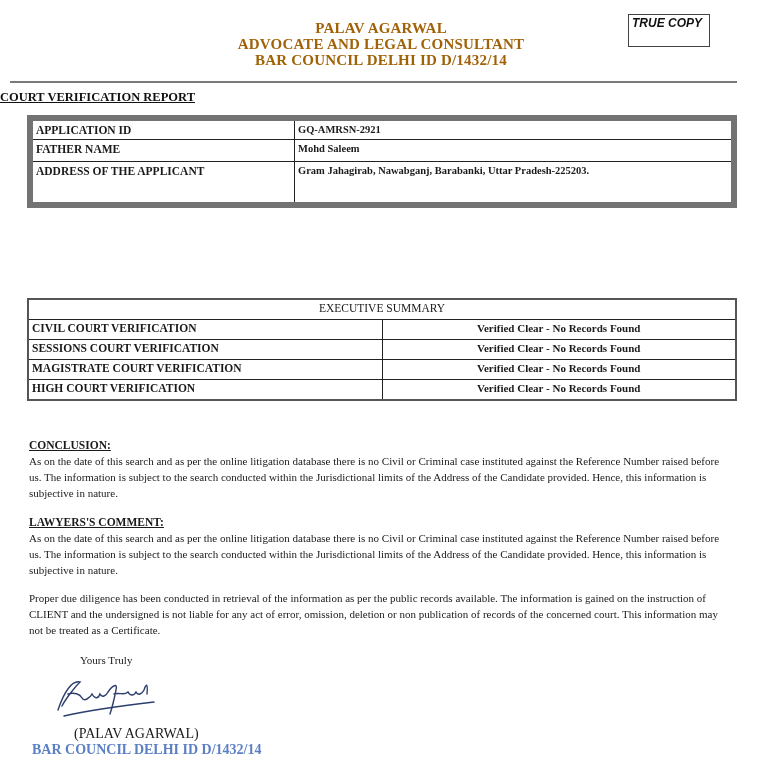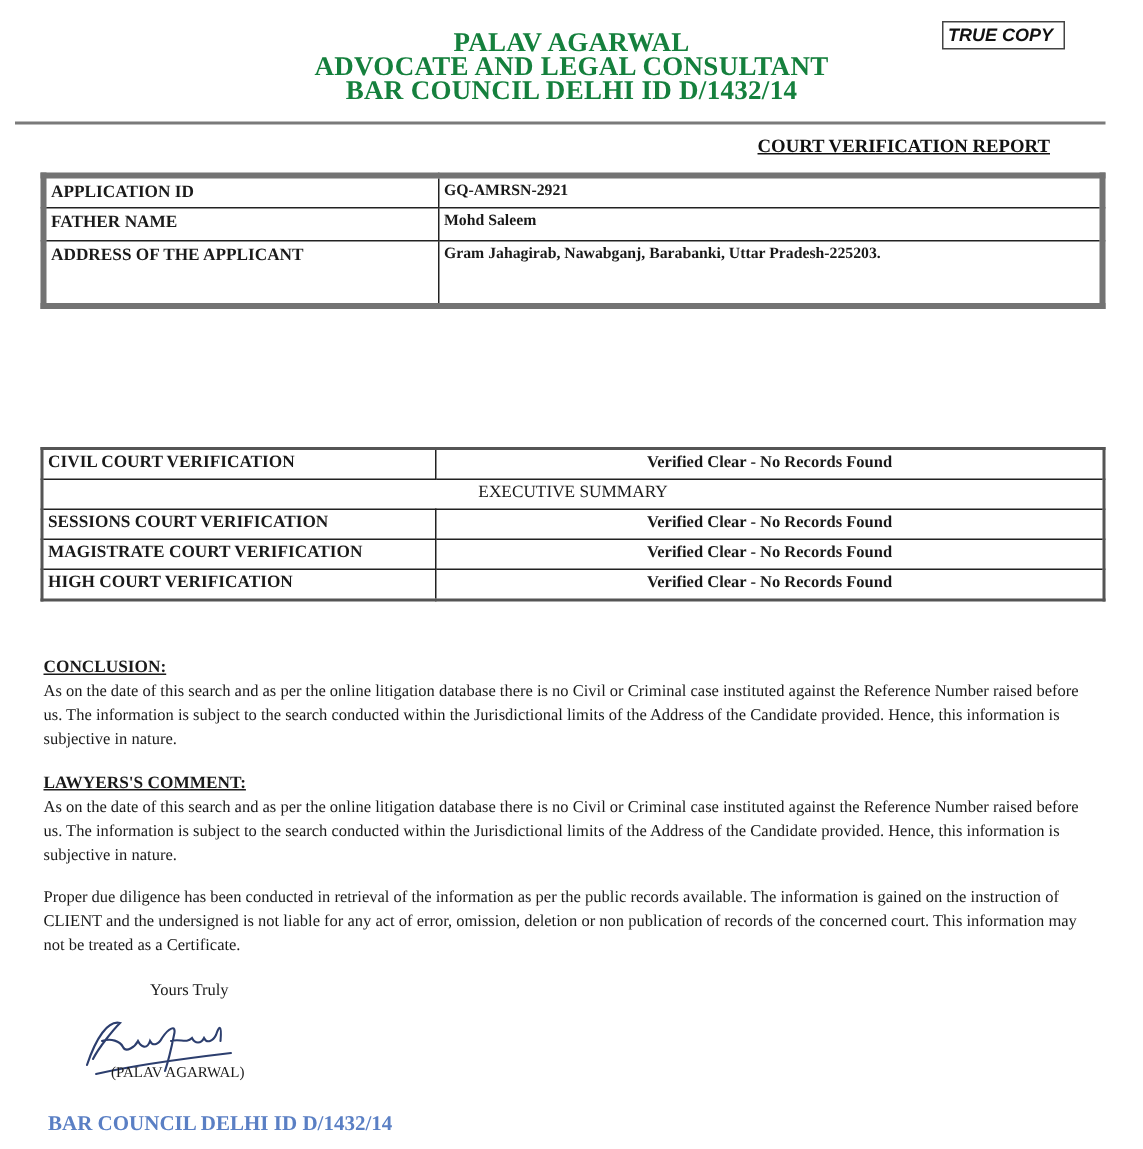--- a/index.html
+++ b/index.html
@@ -1,37 +1,37 @@
 <!DOCTYPE html>
 <html><head>
 <meta charset="utf-8">
 <style>
   html, body { margin: 0; padding: 0; background: #ffffff; }
   body { width: 762px; height: 766px; position: relative; overflow: hidden; font-family: "Liberation Serif", "DejaVu Serif", serif; color: #1a1a1a; }
   .abs { position: absolute; }
-  .letterhead { left: 0; top: 20px; width: 762px; text-align: center; font-weight: bold; color: #15803d; font-size: 18px; line-height: 16px; letter-spacing: 0.2px; }
-  .true-copy { left: 628px; top: 14px; width: 82px; height: 19px; border: 1px solid #444; box-sizing: border-box; font-family: "Liberation Sans", "DejaVu Sans", sans-serif; font-style: italic; font-weight: bold; font-size: 12px; line-height: 17px; padding-left: 3px; color: #111; }
+  .letterhead { left: 0; top: 20px; width: 762px; text-align: center; font-weight: bold; color: #a16207; font-size: 15px; line-height: 16px; letter-spacing: 0.2px; }
+  .true-copy { left: 628px; top: 14px; width: 82px; height: 33px; border: 1px solid #444; box-sizing: border-box; font-family: "Liberation Sans", "DejaVu Sans", sans-serif; font-style: italic; font-weight: bold; font-size: 12px; line-height: 17px; padding-left: 3px; color: #111; }
   .rule { left: 10px; top: 81px; width: 727px; height: 2px; background: #7a7a7a; }
-  .report-title { left: 0; top: 90px; width: 700px; text-align: right; font-weight: bold; font-size: 12.5px; text-decoration: underline; color: #111; }
+  .report-title { left: 0; top: 90px; width: 700px; text-align: left; font-weight: bold; font-size: 12.5px; text-decoration: underline; color: #111; }
   table { border-collapse: collapse; position: absolute; left: 27px; width: 710px; table-layout: fixed; }
   td { border: 1.5px solid #222; padding: 0 3px; font-size: 11.5px; vertical-align: top; }
   td.lbl { width: 255px; font-weight: bold; }
   td.val { font-weight: bold; font-size: 10.5px; padding-top: 3px; }
-  .t1 { top: 115px; border: 4px solid #737373; }
+  .t1 { top: 115px; border: 6px solid #737373; }
   .t1 td.lbl { padding-top: 3px; }
   .t2 { top: 298px; border: 2px solid #555; }
   .t2 td { height: 17px; padding-top: 2px; }
   .t2 td.center { text-align: center; font-weight: bold; font-size: 11px; }
   .t2 td.head { text-align: center; font-weight: normal; font-size: 11.5px; }
   .section { left: 29px; width: 700px; font-size: 11px; line-height: 16px; margin-top: 16px; }
   .section h4 { margin: 0; font-size: 11.5px; font-weight: bold; text-decoration: underline; line-height: 16px; }
   .section p { margin: 0; }
-  .sig-yours { left: 80px; top: 654px; font-size: 11px; margin-left: 20px; }
+  .sig-yours { left: 80px; top: 654px; font-size: 11px; }
   .sig-img { left: 50px; top: 672px; width: 110px; height: 50px; }
-  .sig-name { left: 50px; top: 710px; font-size: 10px; padding-left: 24px; }
+  .sig-name { left: 50px; top: 726px; font-size: 14px; padding-left: 24px; }
   .sig-bar { left: 32px; top: 742px; font-size: 14px; font-weight: bold; color: #5a7fc4; }
 </style>
 </head>
 <body>
 
 <div class="abs letterhead">
   <div>PALAV AGARWAL</div>
   <div>ADVOCATE AND LEGAL CONSULTANT</div>
   <div>BAR COUNCIL DELHI ID D/1432/14</div>
 </div>
@@ -55,25 +55,25 @@
   <tr style="height:44px">
     <td class="lbl">ADDRESS OF THE APPLICANT</td>
     <td class="val">Gram Jahagirab, Nawabganj, Barabanki, Uttar Pradesh-225203.</td>
   </tr>
 </tbody>
   </table>
 
 <table class="t2">
   <tbody>
       <tr>
+    <td class="head" colspan="2">EXECUTIVE SUMMARY</td>
+  </tr>
+  <tr>
     <td class="lbl">CIVIL COURT VERIFICATION</td>
     <td class="center">Verified Clear - No Records Found</td>
-  </tr>
-  <tr>
-    <td class="head" colspan="2">EXECUTIVE SUMMARY</td>
   </tr>
   <tr>
     <td class="lbl">SESSIONS COURT VERIFICATION</td>
     <td class="center">Verified Clear - No Records Found</td>
   </tr>
   <tr>
     <td class="lbl">MAGISTRATE COURT VERIFICATION</td>
     <td class="center">Verified Clear - No Records Found</td>
   </tr>
   <tr>

